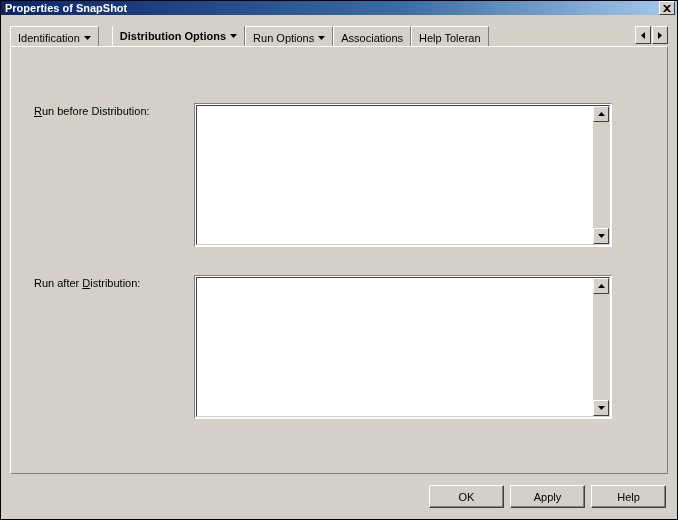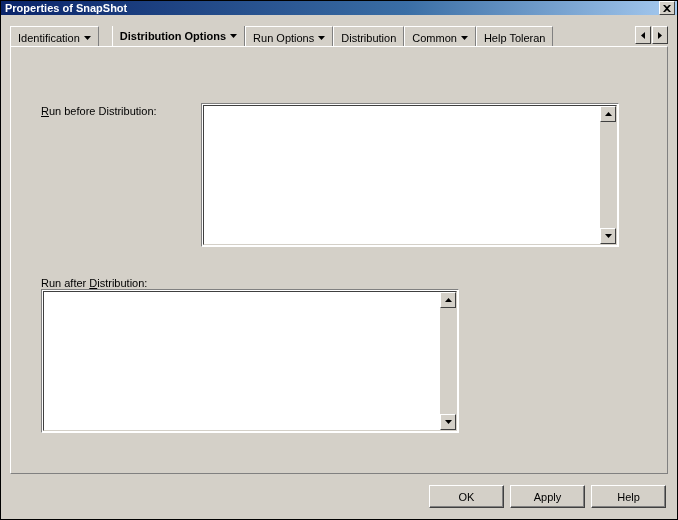--- a/index.html
+++ b/index.html
@@ -115,21 +115,21 @@
     border-right: 1px solid #808080;
     border-bottom: 1px solid #808080;
     background: #d4d0c8;
   }
   .panel-inner {
     position: absolute; inset: 1px;
     border-top: 1px solid #d4d0c8;
   }
   .field-row {
     position: absolute;
-    left: 29px;
+    left: 22px;
     display: flex;
     align-items: flex-start;
   }
   .field-label {
     width: 160px;
     padding-top: 2px;
     color: #000;
   }
   .underline { text-decoration: underline; }
   .textarea-shell {
@@ -228,29 +228,21 @@
         </div>
         <div class="tab">
           <span>Run Options</span>
           <span class="drop">
               <svg width="7" height="4">
                 <path d="M0 0 H7 L3.5 4 Z" fill="#000"></path>
               </svg>
             </span>
         </div>
         <div class="tab">
-          <span>Distribution</span>
-        </div>
-        <div class="tab">
-          <span>Common</span>
-          <span class="drop">
-              <svg width="7" height="4">
-                <path d="M0 0 H7 L3.5 4 Z" fill="#000"></path>
-              </svg>
-            </span>
+          <span>Associations</span>
         </div>
         <div class="tab">
           <span>Help Toleran</span>
         </div>
       </div>
       <div class="scroll-btn">
         <svg width="4" height="7">
             <path d="M4 0 V7 L0 3.5 Z" fill="#000"></path>
           </svg>
       </div>
@@ -283,21 +275,21 @@
                 <div class="sbtn">
                     <svg width="7" height="4">
                       <path d="M0 0 H7 L3.5 4 Z" fill="#000"></path>
                     </svg>
                   </div>
               </div>
             </div>
           </div>
         </div>
 
-        <div class="field-row" style="top:226px;flex-direction:column;">
+        <div class="field-row" style="top:226px;">
           <div class="field-label">
             <span>Run after </span><span class="underline">D</span><span>istribution:</span>
           </div>
           <div class="textarea-shell">
             <div class="inner">
               <textarea value="" style=""></textarea>
               <div class="vscroll">
                 <div class="sbtn">
                     <svg width="7" height="4">
                       <path d="M0 4 H7 L3.5 0 Z" fill="#000"></path>

